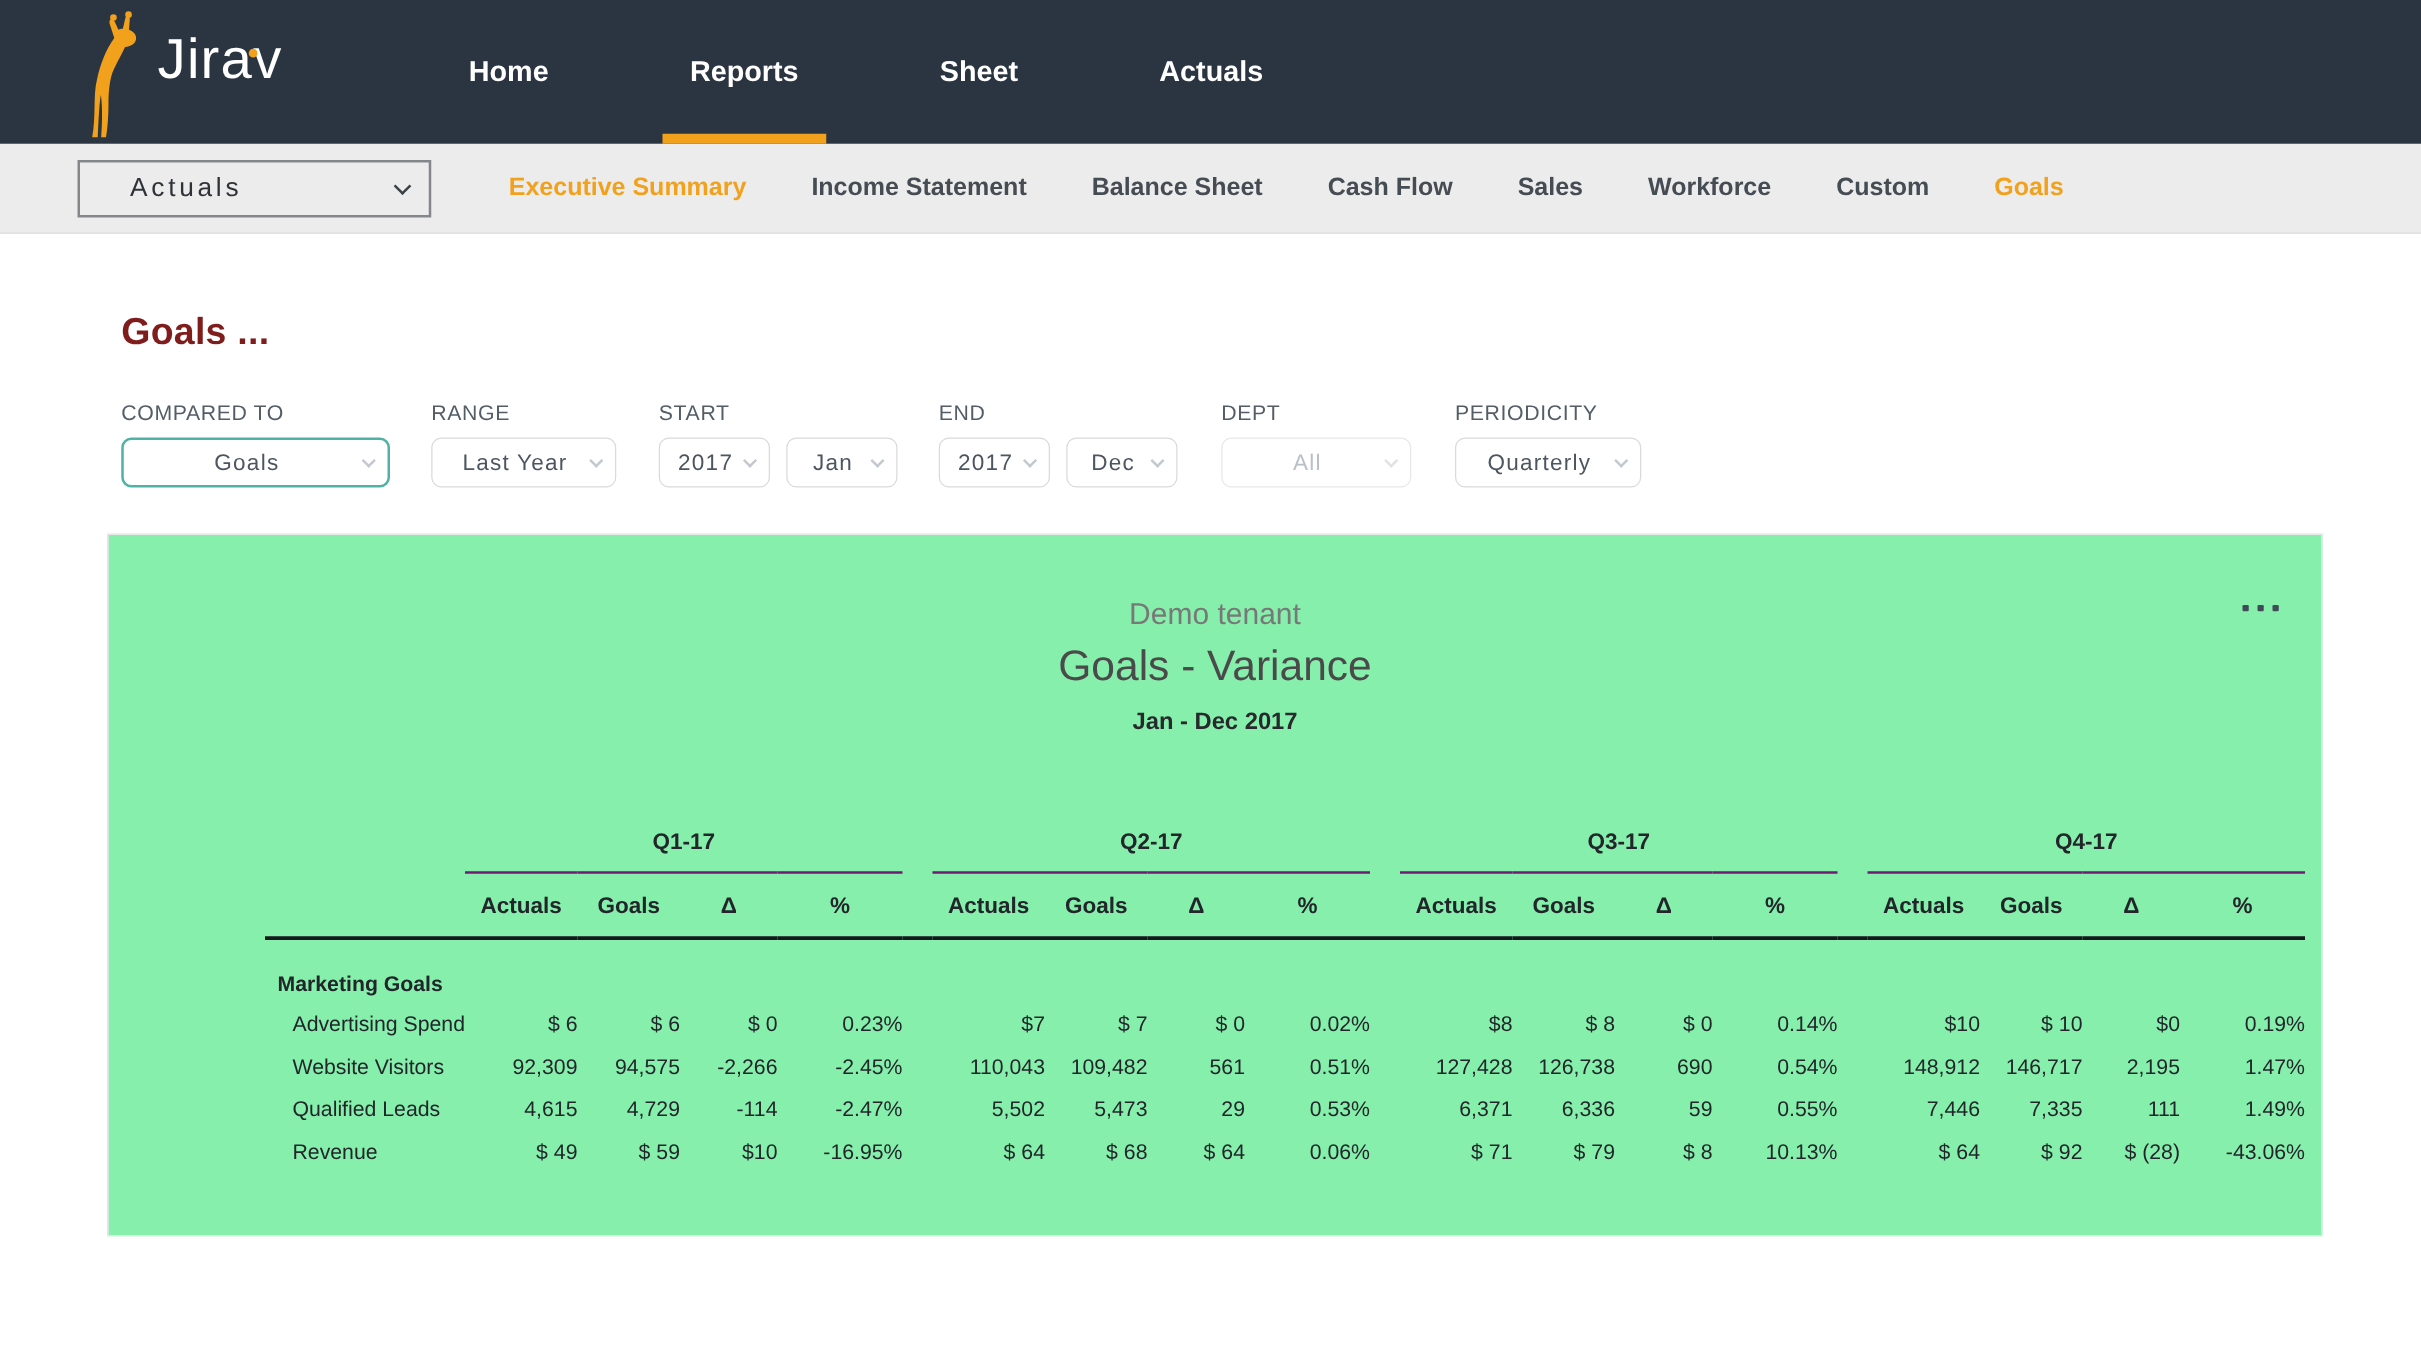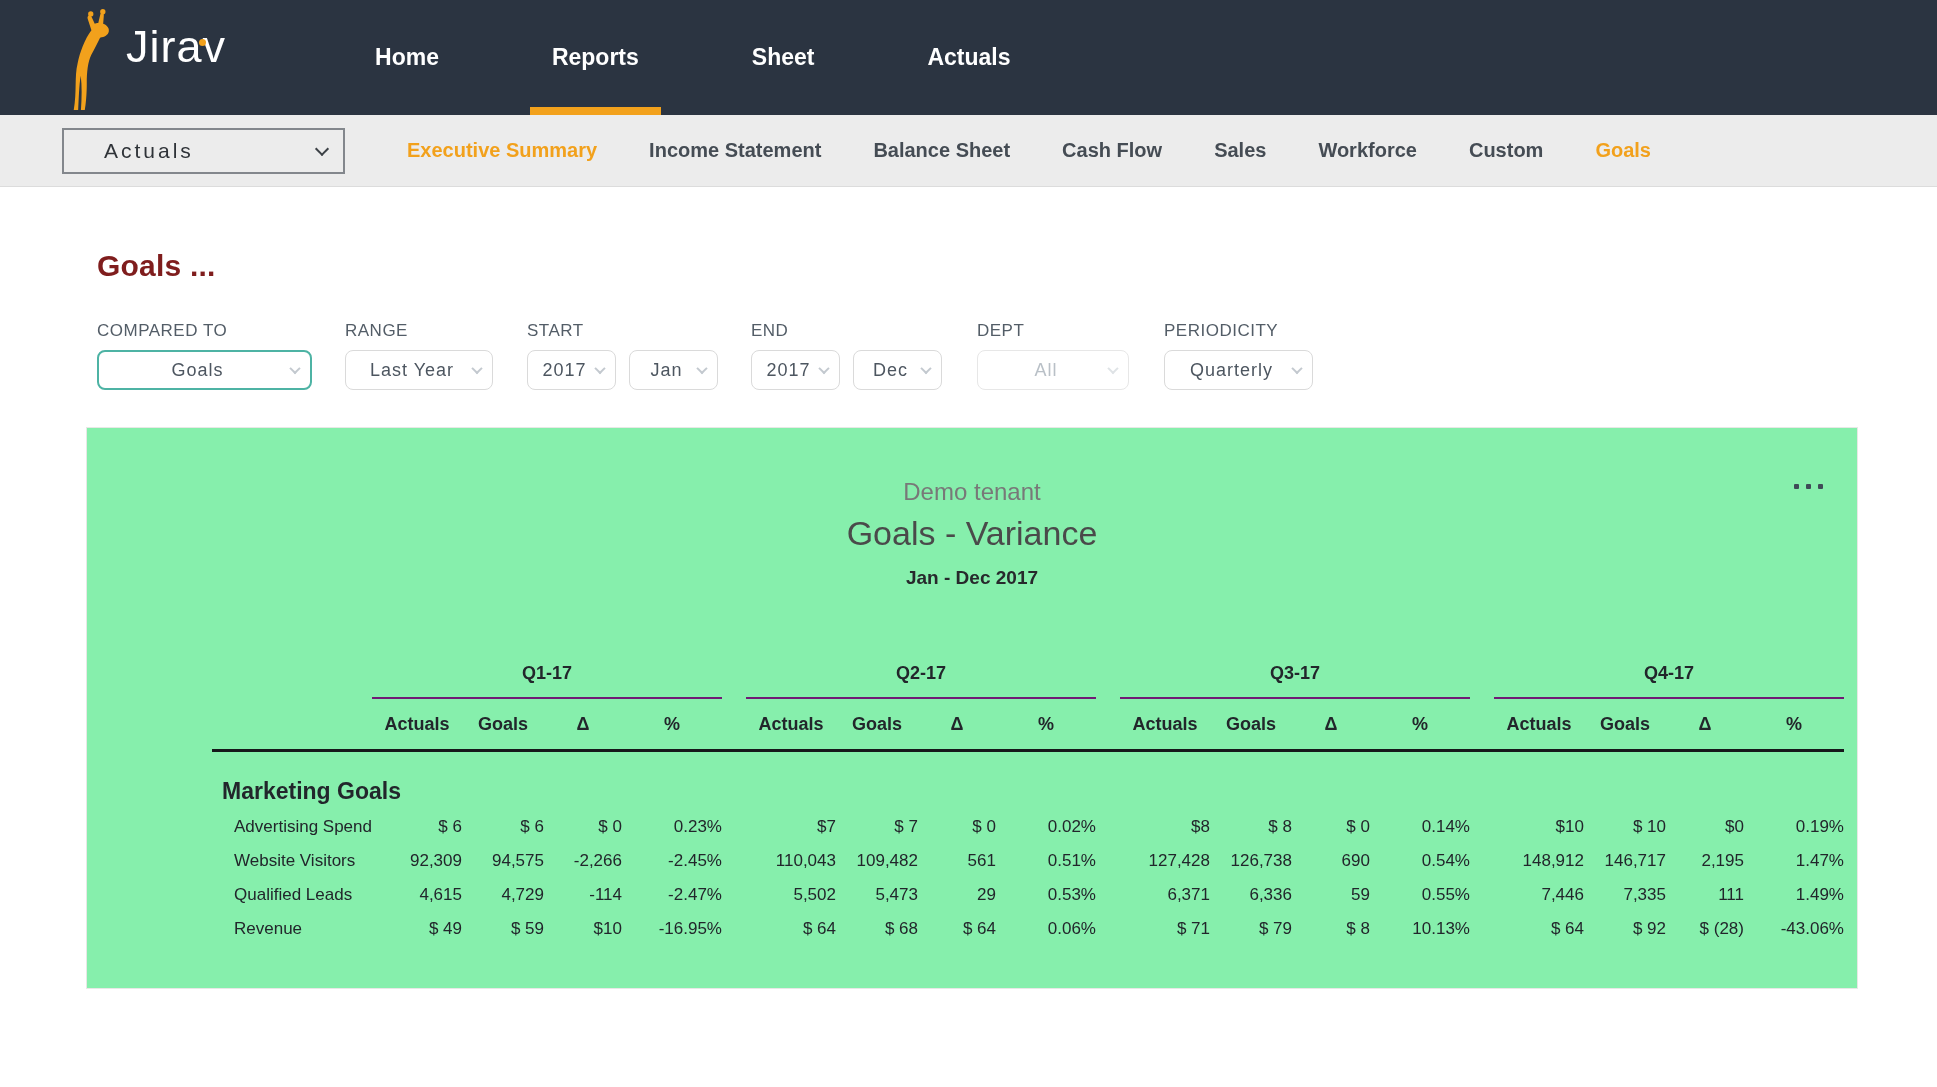--- a/index.html
+++ b/index.html
@@ -123,21 +123,21 @@
   col.c-d { width:78px; }
   col.c-p { width:100px; }
   col.c-gap { width:24px; }
   .variance th, .variance td { font-size:17px; color:#22262b; }
   th.qhead {
     font-weight:700; text-align:center; padding-bottom:13px;
     border-bottom:2px solid #701a75; font-size:18px;
   }
   th.sub { font-weight:700; text-align:center; padding:15px 4px 14px 4px; font-size:18px; }
   td.rule { border-top:3px solid #16181b; height:0; padding:0; }
-  td.section { font-weight:700; padding:26px 0 5px 10px; font-size:23px; }
+  td.section { font-weight:700; padding:26px 0 5px 10px; font-size:17px; }
   td.rowlabel { padding:7px 0 7px 22px; text-align:left; white-space:nowrap; }
   td.num { padding:7px 0; text-align:right; white-space:nowrap; }
   td.gapcell { border:none; }
 </style>
 </head>
 <body>
 
 <header class="topnav">
   <div class="brand">
     <svg class="giraffe" width="58" height="104" viewBox="0 0 52 94">

